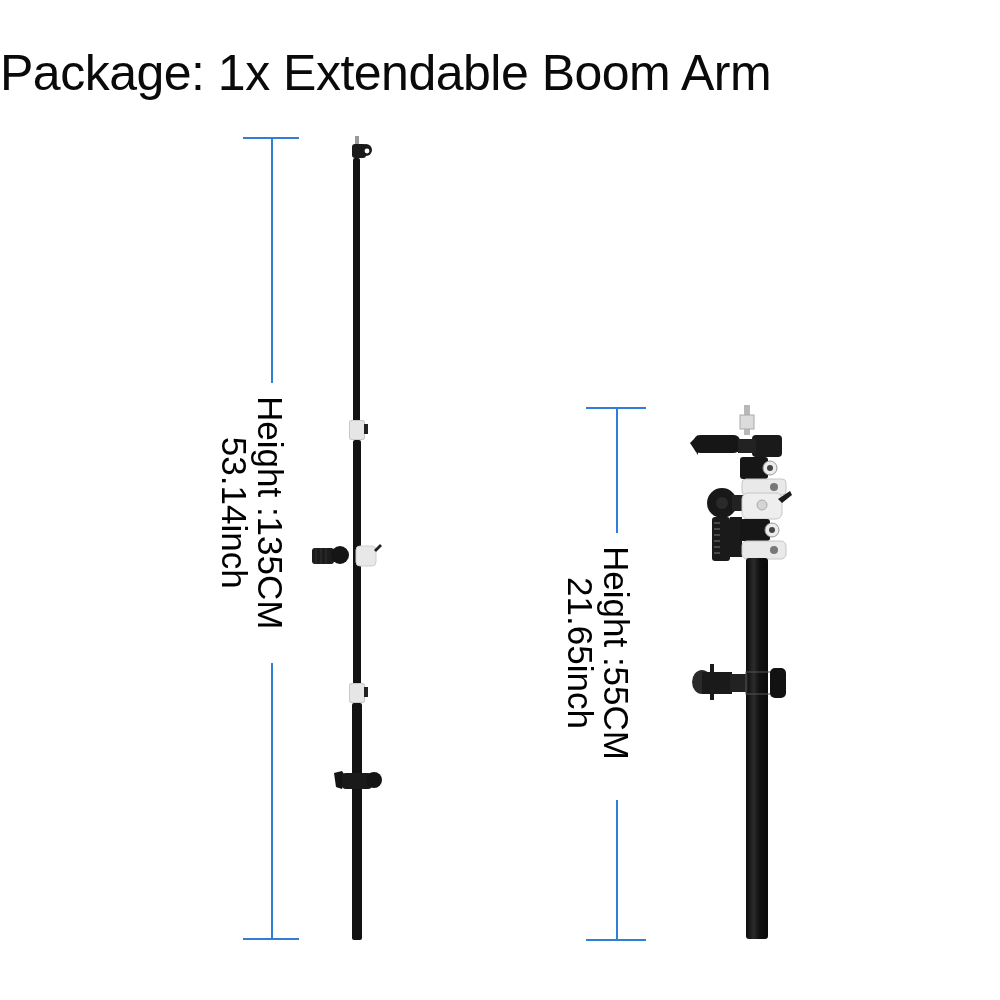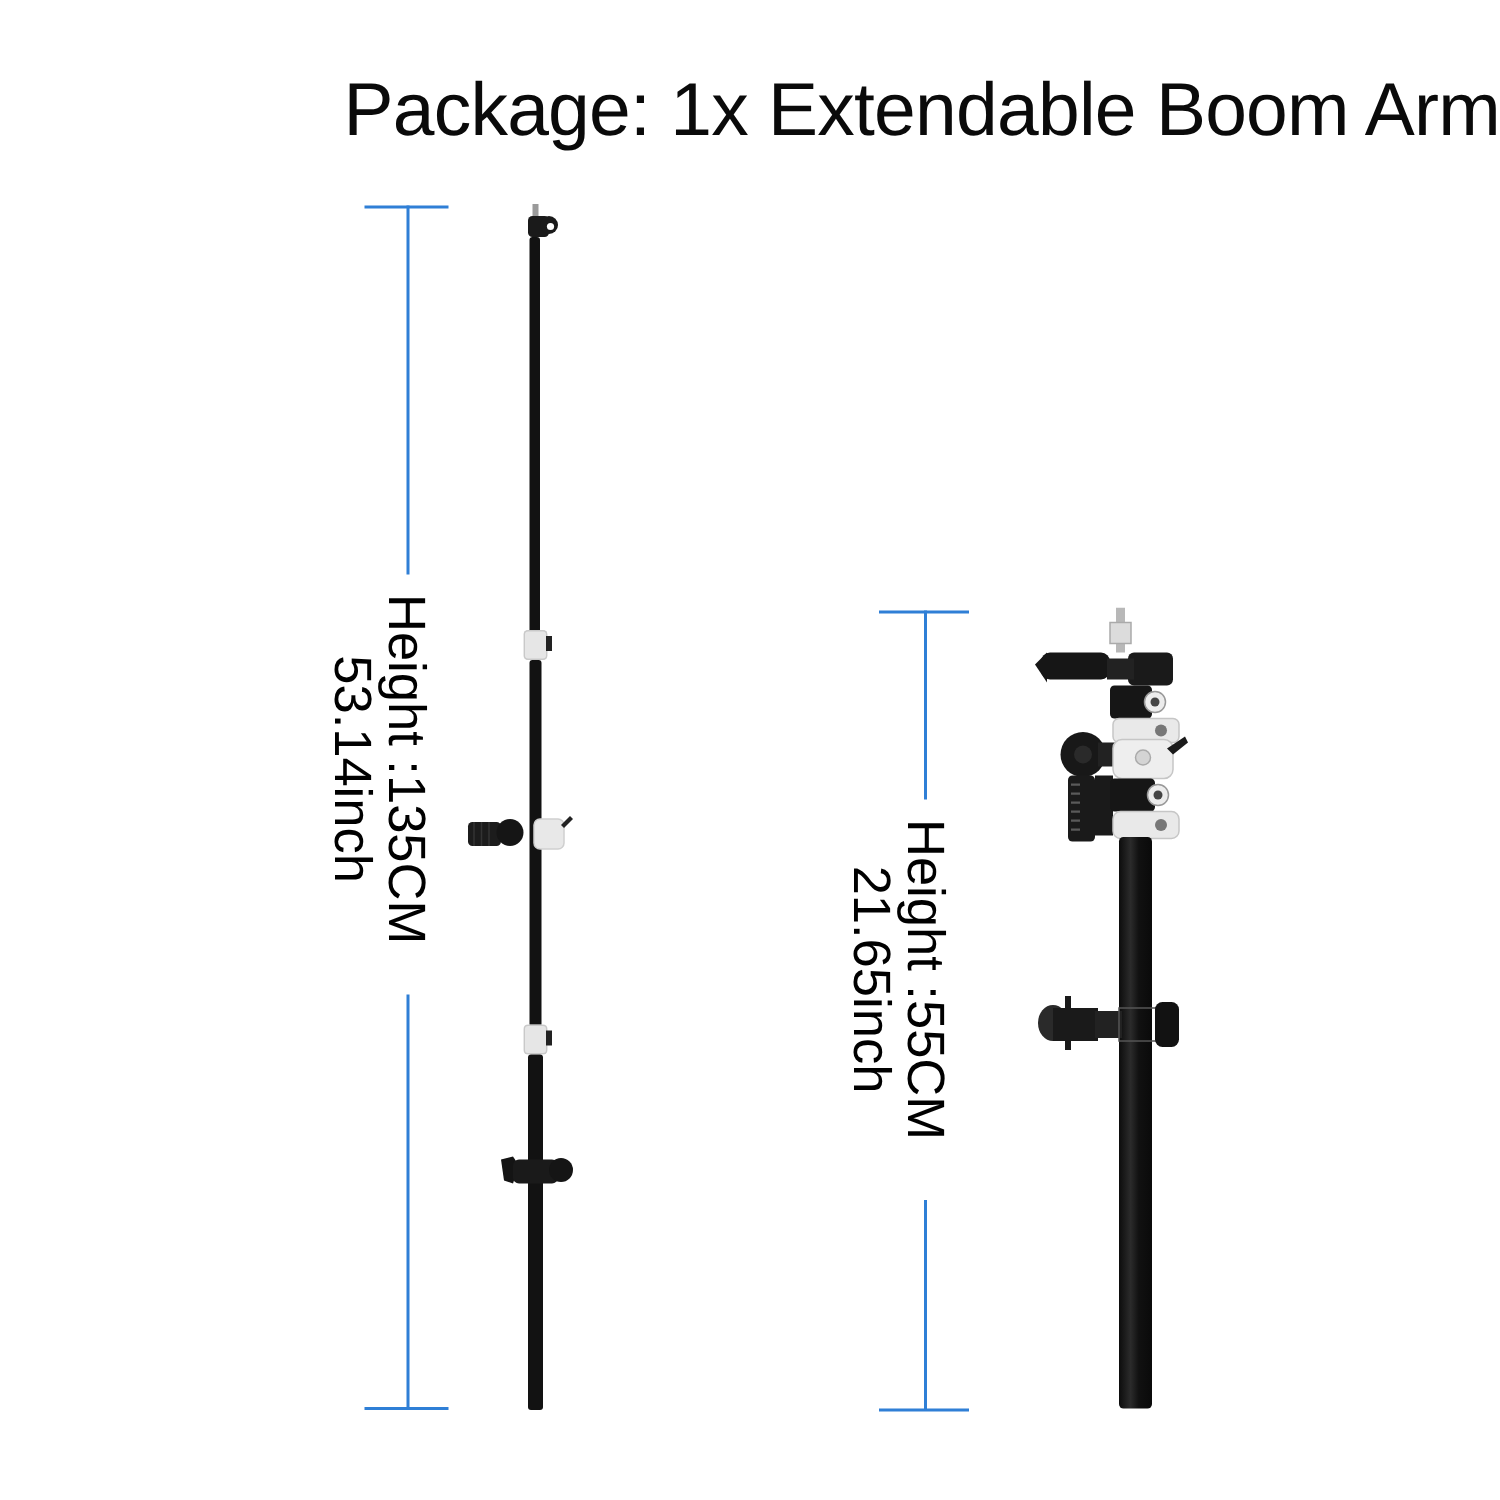--- a/index.html
+++ b/index.html
@@ -1,17 +1,17 @@
 <!DOCTYPE html>
 <html><head>
 <meta charset="utf-8">
 <style>
   html, body { margin: 0; padding: 0; background: #ffffff; }
   body { width: 1000px; height: 1000px; position: relative; overflow: hidden; font-family: "Liberation Sans", "DejaVu Sans", sans-serif; color: #000; }
-  .title { position: absolute; left: 0; top: 38px; width: 1000px; text-align: right; font-size: 50px; font-weight: 500; letter-spacing: -0.5px; line-height: 70px; color: #0a0a0a; }
+  .title { position: absolute; left: 0; top: 38px; width: 1000px; text-align: left; font-size: 50px; font-weight: 500; letter-spacing: -0.5px; line-height: 70px; color: #0a0a0a; }
   .dim-line { position: absolute; background: #2f7fd6; }
   .vtext { position: absolute; transform-origin: left top; transform: rotate(90deg); white-space: nowrap; font-size: 35px; line-height: 36px; color: #000; }
   .vtext .l2 { display: block; text-align: center; }
   .pole { position: absolute; background: #121212; border-radius: 2px; }
   .part { position: absolute; }
 </style>
 </head>
 <body>
 
 <div class="title">Package: 1x Extendable Boom Arm</div>

